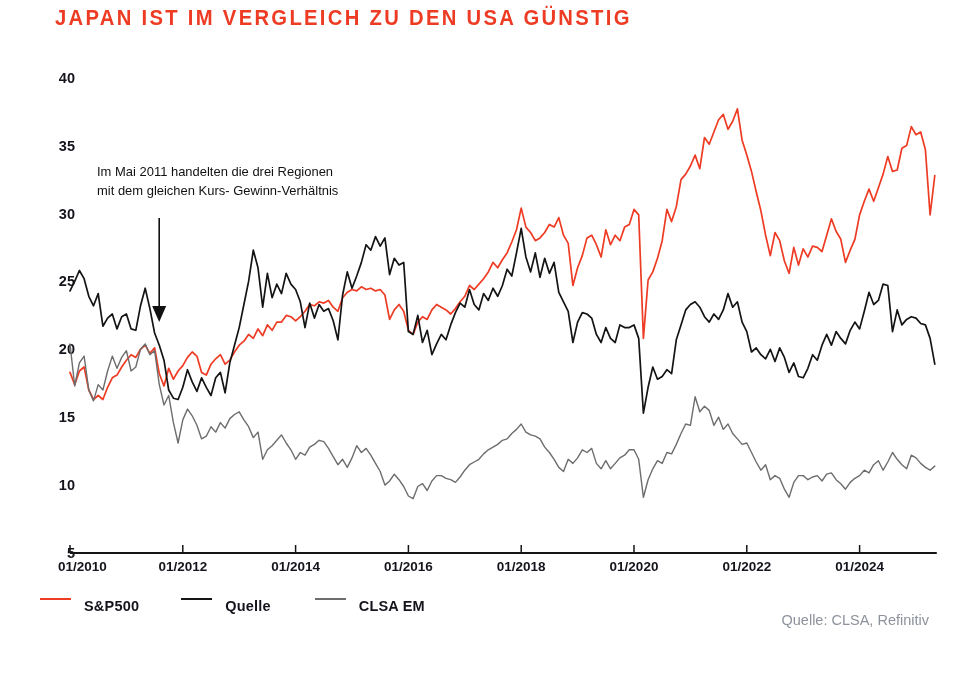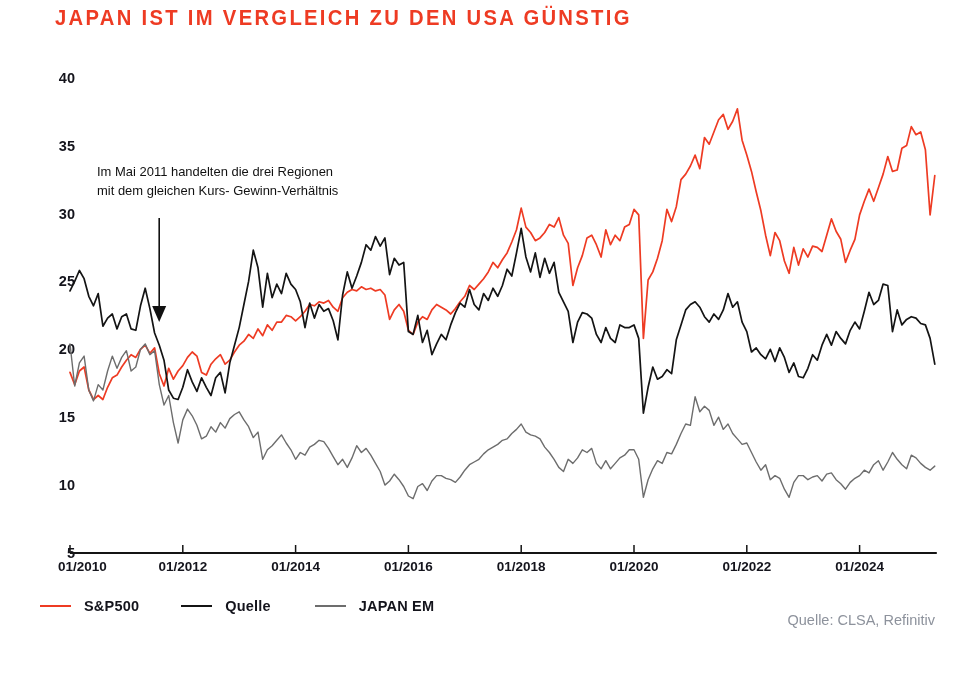--- a/index.html
+++ b/index.html
@@ -4,25 +4,25 @@
 <style>
   html,body{margin:0;padding:0;background:#ffffff;}
   #stage{position:relative;width:960px;height:681px;background:#ffffff;overflow:hidden;
          font-family:"Liberation Sans","DejaVu Sans",sans-serif;}
   .title{position:absolute;left:55px;top:5px;color:#ee3b23;font-weight:bold;font-size:22px;
          letter-spacing:2.5px;white-space:nowrap;transform:scaleX(0.92);transform-origin:left top;}
   .annotation{position:absolute;left:97px;top:162px;color:#111;font-size:13.5px;line-height:19px;
               transform:scaleX(0.96);transform-origin:left top;}
   svg text{font-family:"Liberation Sans","DejaVu Sans",sans-serif;}
   .legend{position:absolute;left:40px;top:598px;display:flex;align-items:center;height:16px;}
-  .legend-item{display:flex;align-items:center;}
+  .legend-item{display:flex;}
   .legend-swatch{display:inline-block;width:31px;height:2px;margin-right:13px;}
   .legend-label{font-weight:bold;font-size:14.5px;color:#14141c;letter-spacing:0.2px;white-space:nowrap;}
   .gap1{width:42px;} .gap2{width:44px;}
-  .source{position:absolute;right:25px;top:612px;color:#8d929c;font-size:14.5px;}
+  .source{position:absolute;right:31px;top:612px;color:#8d929c;font-size:14.5px;}
 </style>
 </head>
 <body>
 
 <div id="stage">
   <div class="title">JAPAN IST IM VERGLEICH ZU DEN USA GÜNSTIG</div>
 
   <div class="annotation">
     <div>Im Mai 2011 handelten die drei Regionen</div>
     <div>mit dem gleichen Kurs- Gewinn-Verhältnis</div>
@@ -67,18 +67,18 @@
       <span class="legend-label">S&amp;P500</span>
     </div>
     <div class="gap1"></div>
     <div class="legend-item">
       <span class="legend-swatch" style="background: rgb(20, 20, 20);"></span>
       <span class="legend-label">Quelle</span>
     </div>
     <div class="gap2"></div>
     <div class="legend-item">
       <span class="legend-swatch" style="background: rgb(109, 109, 109);"></span>
-      <span class="legend-label">JAPAN EM</span>
+      <span class="legend-label">CLSA EM</span>
     </div>
   </div>
 
   <div class="source">Quelle: CLSA, Refinitiv</div>
 </div>
 
 </body></html>

